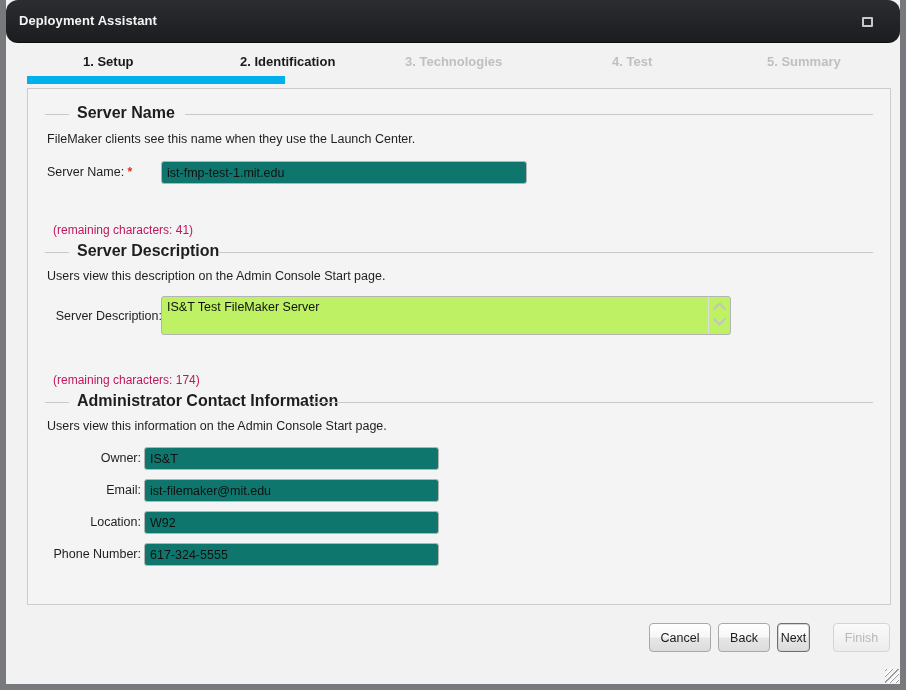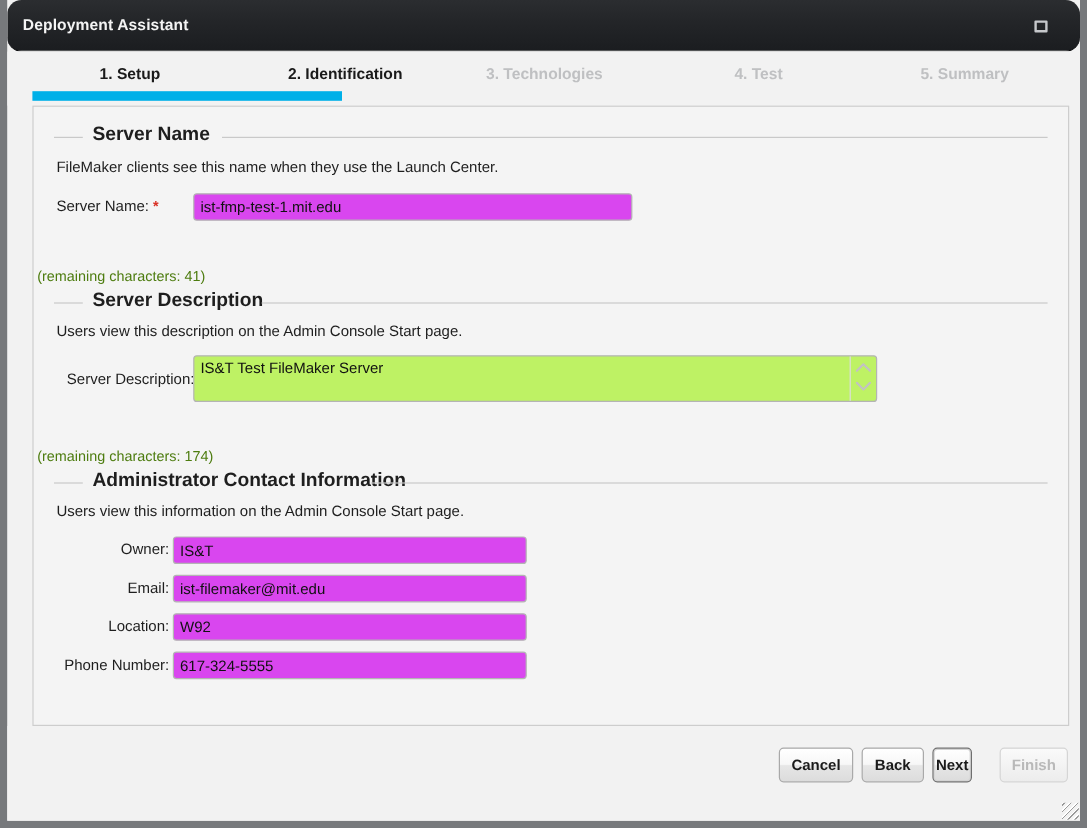--- a/index.html
+++ b/index.html
@@ -160,44 +160,44 @@
 
   .helptext {
     position: absolute;
     left: 19px;
     font-size: 12.5px;
     color: #1e1e1e;
     white-space: nowrap;
   }
   .charcount {
     position: absolute;
-    left: 3px;
+    left: 25px;
     font-size: 12px;
-    color: #4d7c0f;
+    color: #be185d;
     white-space: nowrap;
   }
 
   .fieldlabel {
     position: absolute;
     font-size: 12.5px;
     color: #1e1e1e;
     white-space: nowrap;
     text-align: right;
   }
   .required-star {
     color: #d93025;
     font-size: 12px;
     font-weight: bold;
   }
 
   input.txt {
     position: absolute;
     box-sizing: border-box;
     height: 23px;
-    background: #d946ef;
+    background: #0f766e;
     border: 1px solid #b4b4b4;
     border-radius: 3px;
     font-family: "Liberation Sans", sans-serif;
     font-size: 12.5px;
     color: #111111;
     padding: 0 5px;
     outline: none;
   }
 
   
@@ -261,21 +261,21 @@
   .btn {
     position: absolute;
     top: 18px;
     height: 29px;
     box-sizing: border-box;
     background: linear-gradient(to bottom, #ffffff 0%, #f7f7f7 48%, #e6e6e6 52%, #dcdcdc 100%);
     border: 1px solid #a9a9a9;
     border-radius: 4px;
     font-family: "Liberation Sans", sans-serif;
     font-size: 12.5px;
-    font-weight: bold;
+    font-weight: normal;
     color: #1b1b1b;
     cursor: default;
     padding: 0;
   }
   .btn.focused {
     border: 1px solid #6f6f6f;
     box-shadow: 0 0 0 1px #d4d4d4 inset;
   }
   .btn.disabled {
     background: linear-gradient(to bottom, #fafafa 0%, #f3f3f3 52%, #ececec 100%);

